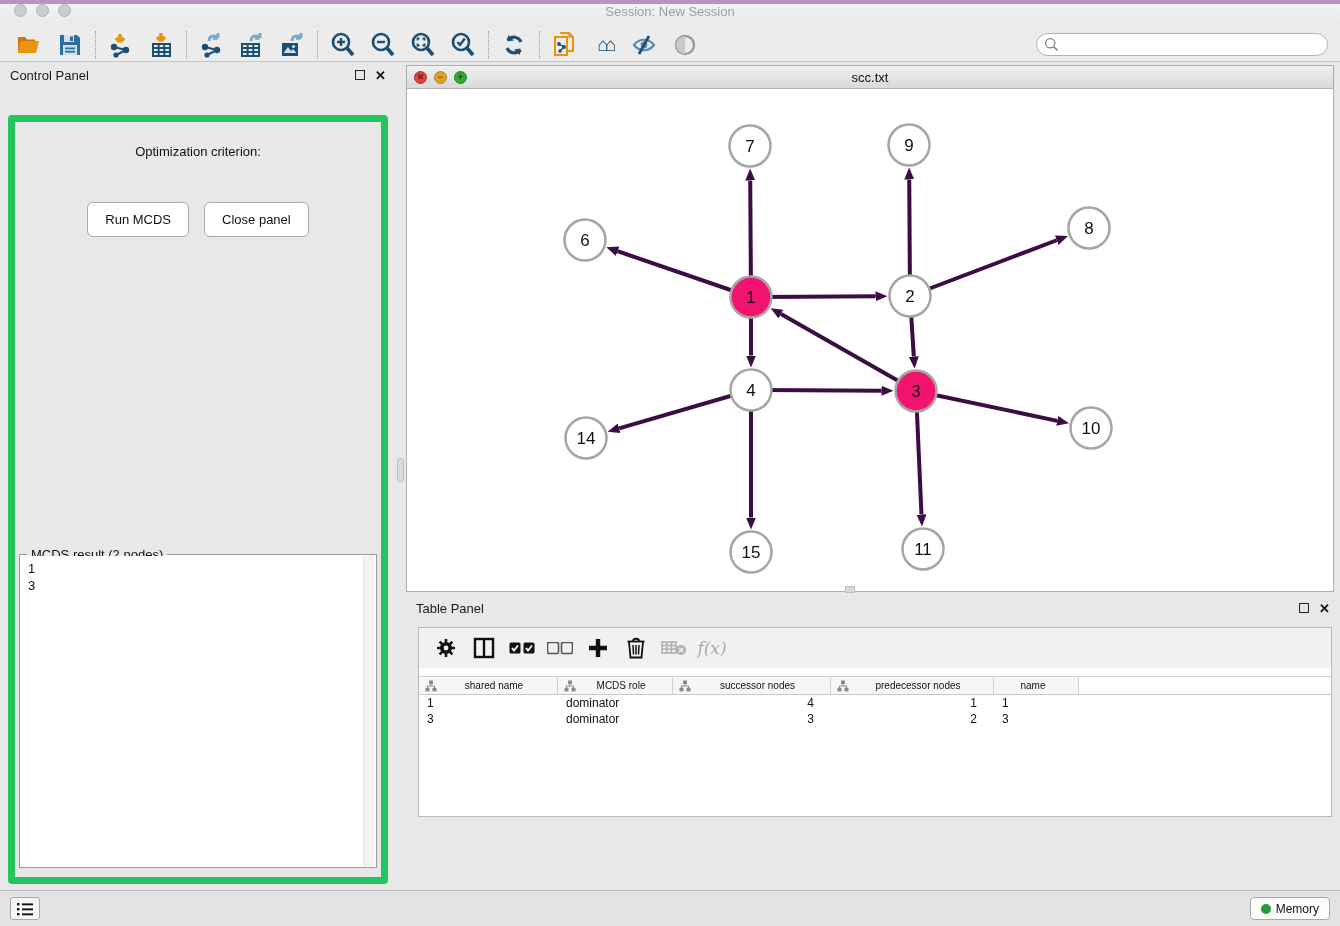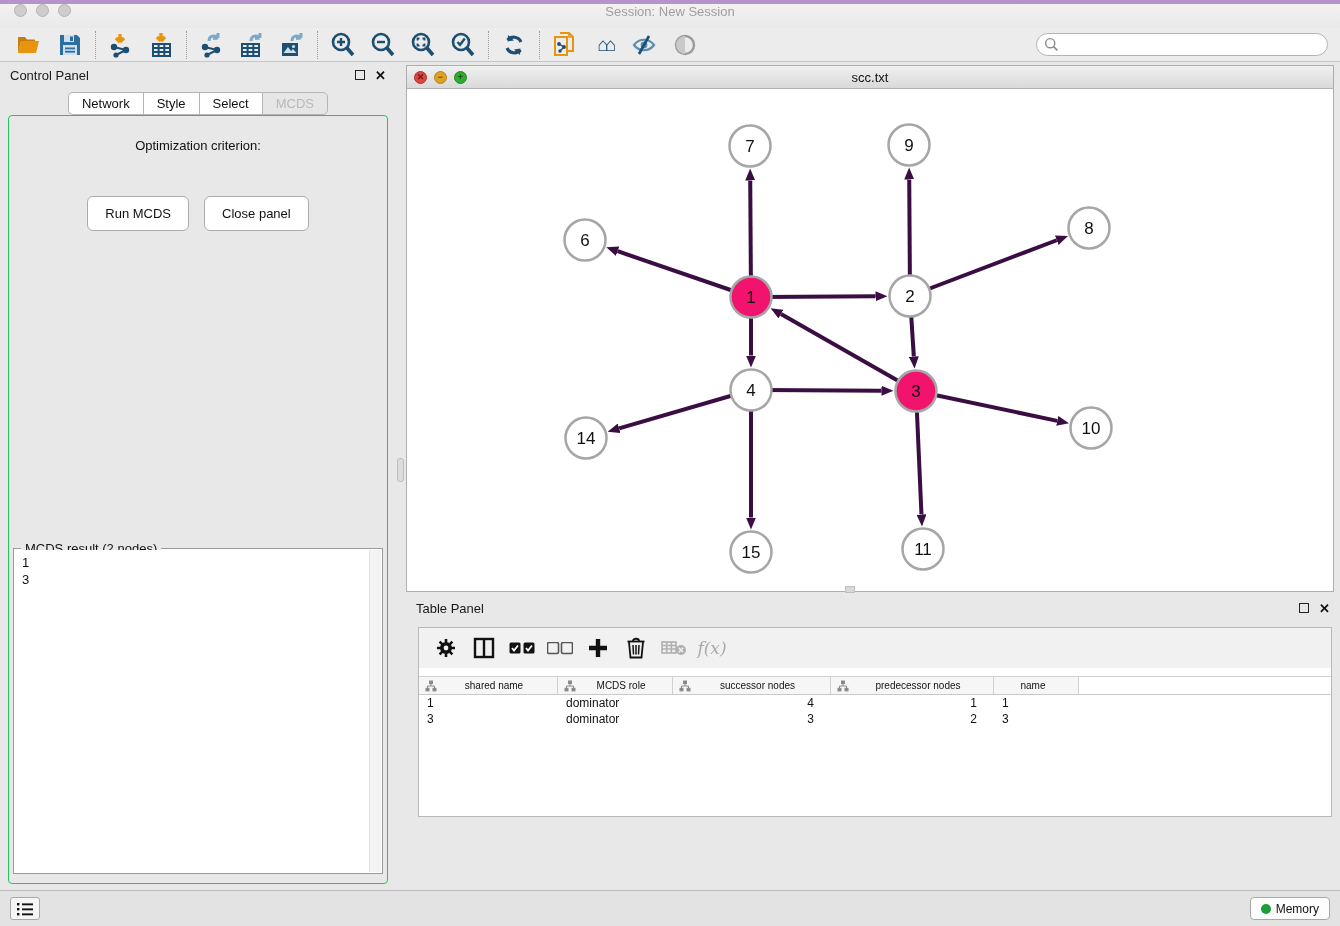--- a/index.html
+++ b/index.html
@@ -32,21 +32,21 @@
   .float-icon { width:10px; height:10px; border:1.5px solid #222; margin-right:10px; }
   .close-icon { font-size:13px; font-weight:bold; color:#111; line-height:1; }
 
   .ctl-tabs { display:flex; justify-content:center; margin-top:4px; position:relative; z-index:2; }
   .tab-seg { font-size:13px; padding:3px 13px; background:#fff; border:1px solid #b5b5b5; border-right:none; color:#111; }
   .tab-seg:first-child { border-radius:5px 0 0 5px; }
   .tab-seg:last-child { border-radius:0 5px 5px 0; border-right:1px solid #b5b5b5; }
   .tab-seg.active { background:#e6e6e6; color:#b9b9b9; }
 
   .ctl-body { position:absolute; left:8px; right:8px; top:53px; bottom:6px;
-              background:#e8e8e8; border:1px solid #22c55e; border-radius:4px; }
+              background:#e8e8e8; border:7px solid #22c55e; border-radius:4px; }
   .opt-label { text-align:center; font-size:13px; color:#111; margin-top:22px; }
   .dropdown { position:absolute; left:36px; right:36px; top:46px; height:23px; background:#fff;
               border:1px solid #ababab; border-radius:6px; display:flex; align-items:center;
               padding:0 6px 0 11px; font-size:13px; color:#111; }
   .dd-arrows { margin-left:auto; display:flex; flex-direction:column; gap:2px; }
   .dd-arrows i { width:0; height:0; border-left:4px solid transparent; border-right:4px solid transparent; display:block; }
   .dd-up { border-bottom:5px solid #555; }
   .dd-down { border-top:5px solid #555; }
   .btn-row { position:absolute; left:0; right:0; top:80px; display:flex; justify-content:center; gap:15px; }
   .push-btn { background:#fff; border:1px solid #ababab; border-radius:6px; height:35px;
@@ -260,26 +260,20 @@
   </div>
 </div>
 
 <div class="control-panel">
   <div class="panel-head">
     <span class="panel-title">Control Panel</span>
     <span class="spacer"></span>
     <span class="float-icon"></span>
     <span class="close-icon">✕</span>
   </div>
-  <div class="ctl-tabs" id="ctl-tabs">
-      <div class="tab-seg">Network</div>
-      <div class="tab-seg">Style</div>
-      <div class="tab-seg">Select</div>
-      <div class="tab-seg active">MCDS</div>
-    </div>
   <div class="ctl-body">
     <div class="opt-label">Optimization criterion:</div>
     <div class="btn-row">
       <div class="push-btn">Run MCDS</div>
       <div class="push-btn">Close panel</div>
     </div>
     <div class="result-fieldset">
       <span class="result-legend">MCDS result (2 nodes)</span>
       <div class="result-list" id="result-list">
           <div>1</div>

